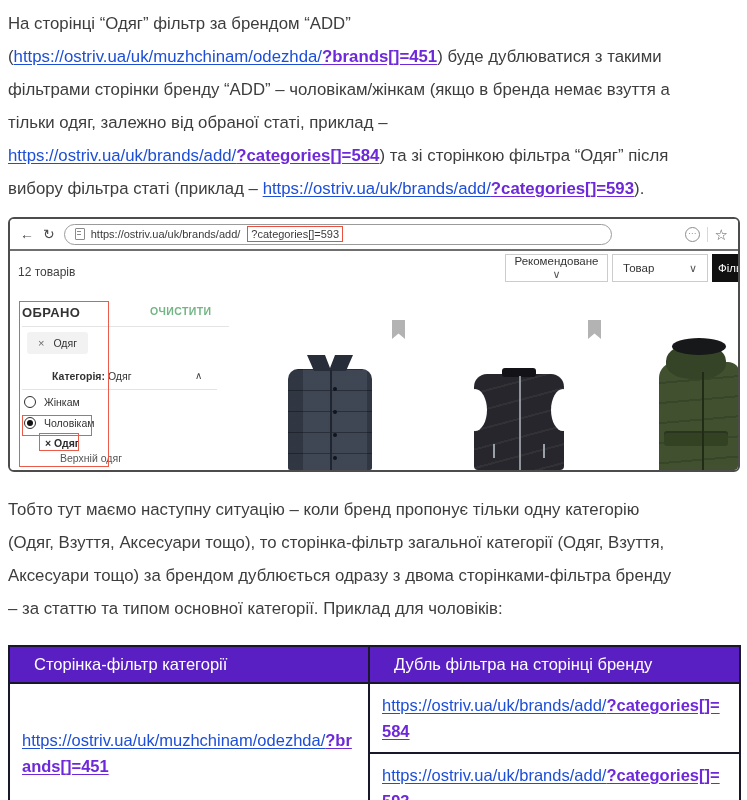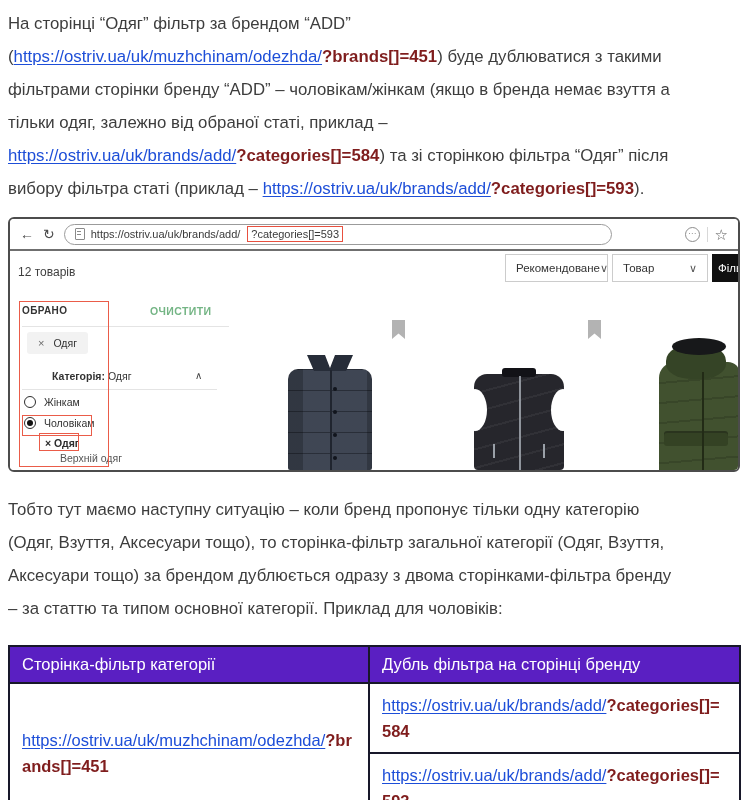--- a/index.html
+++ b/index.html
@@ -3,21 +3,21 @@
 <meta charset="utf-8">
 <style>
   html,body{margin:0;padding:0;background:#fff;width:747px;height:800px;overflow:hidden;
     font-family:"Liberation Sans","DejaVu Sans",sans-serif;-webkit-font-smoothing:antialiased;}
   .doc{width:747px;}
   
   .para{margin:0 0 0 8px;width:735px;font-size:16.8px;line-height:33px;color:#3d3d3d;}
   .para.first{padding-top:7px;}
   .seg.txt{color:#3d3d3d;text-align:right;}
   .seg.lb{color:#1d4ed8;text-decoration:underline;text-underline-offset:2px;}
-  .seg.lr{color:#7f1d1d;font-weight:700;text-underline-offset:2px;}
+  .seg.lr{color:#6d28d9;font-weight:700;text-decoration:underline;text-underline-offset:2px;}
   
   .browser{position:relative;margin:12px 0 0 8px;width:728px;height:251px;border:2px solid #4c4c4c;
     border-radius:6px;background:#fff;overflow:hidden;}
   .toolbar{position:relative;height:30px;border-bottom:2px solid #6f6f6f;display:flex;align-items:center;
     padding:0 10px;gap:9px;background:#fff;}
   .tb-ic{font-size:14px;color:#4a4a4a;line-height:1;}
   .pill{display:flex;align-items:center;gap:6px;height:21px;width:548px;border:1.5px solid #9b9b9b;
     border-radius:13px;padding:0 10px;box-sizing:border-box;}
   .pageic{width:8px;height:10px;border:1px solid #8a8a8a;border-radius:1px;position:relative;}
   .pageic::after{content:"";position:absolute;left:1px;top:2px;width:4px;height:1px;background:#8a8a8a;
@@ -27,26 +27,26 @@
   .tb-right{margin-left:auto;display:flex;align-items:center;gap:7px;}
   .extic{width:13px;height:13px;border:1.5px solid #8d8d8d;border-radius:50%;display:flex;align-items:center;
     justify-content:center;font-size:8px;color:#8d8d8d;line-height:1;}
   .vsep{width:1px;height:15px;background:#d8d8d8;}
   .staric{font-size:15px;color:#5c5c5c;line-height:1;}
   .bcontent{position:relative;height:219px;background:#fff;}
   .count{position:absolute;left:8px;top:14px;font-size:12px;color:#3f3f3f;}
   .selbox{position:absolute;top:3px;height:28px;border:1px solid #ccc;background:#fff;box-sizing:border-box;
     display:flex;align-items:center;justify-content:space-between;padding:0 10px;font-size:11.5px;color:#333;}
   .selbox .chev{color:#555;font-size:11px;}
-  .sel-sort{left:495px;width:103px;}
+  .sel-sort{left:495px;width:103px;flex-direction:column;}
   .sel-type{left:602px;width:96px;}
   .filterbtn{position:absolute;top:3px;left:702px;width:26px;height:28px;background:#101010;color:#fff;
     font-size:11.5px;display:flex;align-items:center;padding-left:6px;overflow:hidden;white-space:nowrap;}
   
-  .flabel{position:absolute;font-size:10px;color:#333;font-weight:600;letter-spacing:.4px;}
+  .flabel{position:absolute;font-size:13px;color:#333;font-weight:600;letter-spacing:.4px;}
   .clear{position:absolute;left:140px;top:54px;font-size:10.5px;font-weight:600;letter-spacing:.4px;color:#74b585;}
   .hr1{position:absolute;left:12px;top:75px;width:207px;height:1px;background:#e4e4e4;}
   .chip{position:absolute;left:17px;top:81px;height:22px;display:inline-flex;align-items:center;gap:9px;
     background:#f2f2f2;border-radius:3px;padding:0 11px;font-size:10.5px;color:#333;}
   .chip .x{color:#6b6b6b;font-size:11px;}
   .catrow{position:absolute;left:12px;top:119px;font-size:10.5px;color:#333;}
   .catrow b{font-weight:600;margin-left:30px;}
   .chevup{position:absolute;left:185px;top:119px;font-size:10px;color:#444;}
   .hr2{position:absolute;left:12px;top:138px;width:195px;height:1px;background:#e4e4e4;}
   .radiorow{position:absolute;display:flex;align-items:center;gap:8px;font-size:10.5px;color:#333;}
@@ -84,21 +84,21 @@
   .p3 .pbody{position:absolute;left:9px;right:0;top:24px;bottom:0;background:#41512f;border-radius:16px 12px 0 0;
     background-image:repeating-linear-gradient(175deg,rgba(0,0,0,.14) 0 2px,transparent 2px 20px);}
   .p3 .hood{position:absolute;top:5px;left:16px;width:60px;height:36px;background:#354426;border-radius:50% 50% 42% 42%;}
   .p3 .fur{position:absolute;top:0;left:22px;width:54px;height:17px;background:#17181a;border-radius:50%;}
   .p3 .flap{position:absolute;left:14px;right:12px;bottom:24px;height:13px;background:#344224;border-radius:3px;
     box-shadow:0 -2px 0 rgba(0,0,0,.35);}
   .p3 .pzip{position:absolute;top:34px;bottom:0;left:52px;width:2px;background:#222b16;}
   
   table.cmp{margin:20px 0 0 8px;width:731px;border-collapse:collapse;table-layout:fixed;}
   table.cmp th,table.cmp td{border:2px solid #18182a;box-sizing:border-box;}
-  table.cmp th{background:#5a1fc2;color:#fff;font-weight:400;font-size:16.5px;text-align:left;padding:8px 12px;}
+  table.cmp th{background:#5a1fc2;color:#fff;font-weight:400;font-size:16.5px;text-align:left;padding:8px 24px;}
   col.c1{width:360px;} col.c2{width:371px;}
   td.linkcell{padding:8px 12px;font-size:16.5px;line-height:26px;vertical-align:middle;word-break:break-all;}
   td.r1{height:66px;} td.r2{height:61px;}
   .mid{margin-top:21px;}
 </style>
 </head>
 <body>
 
 <div class="doc">
 

